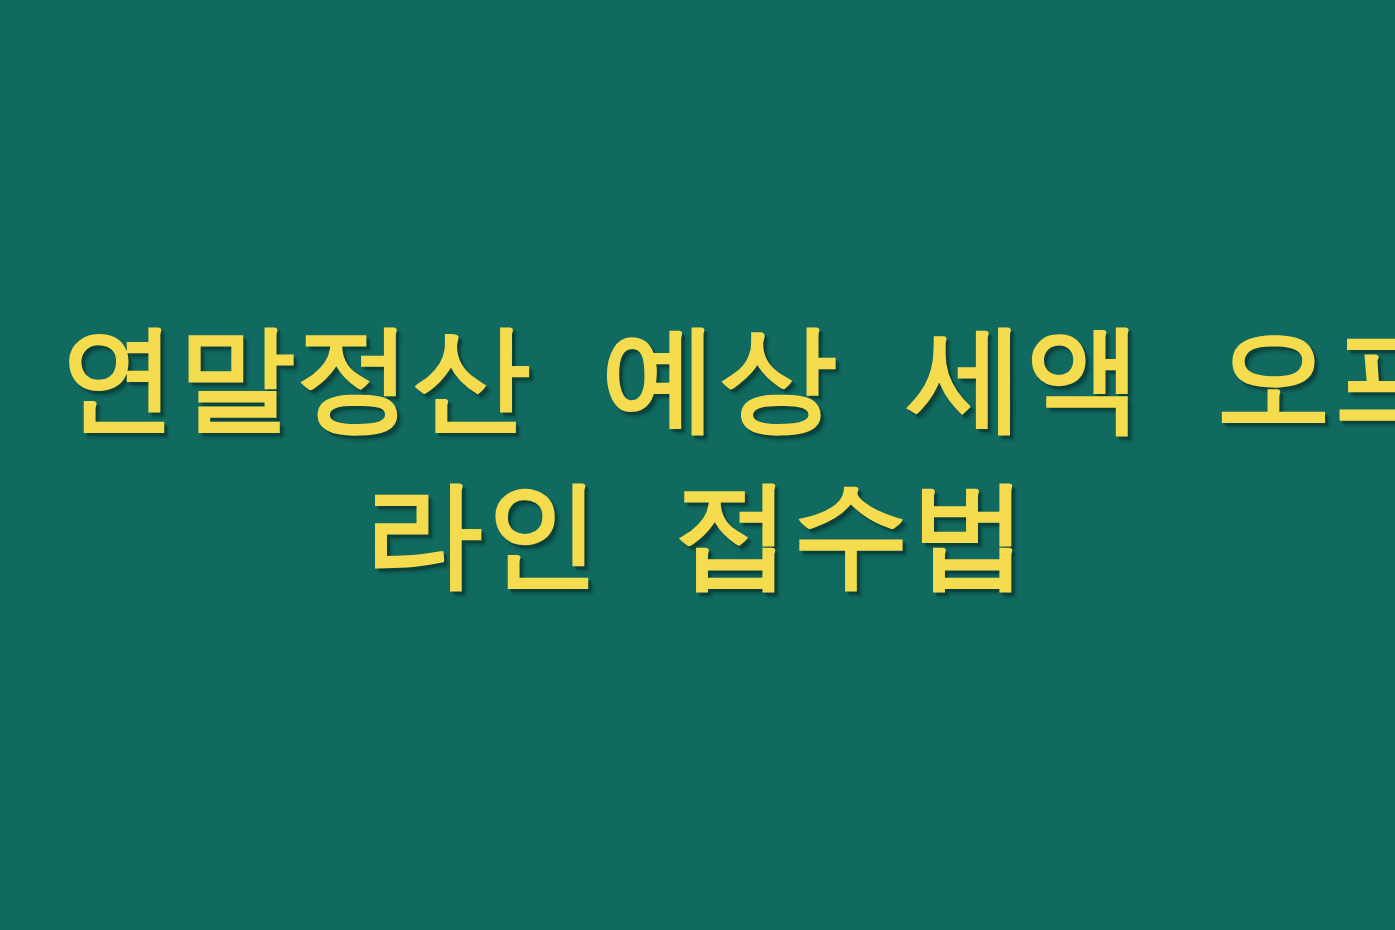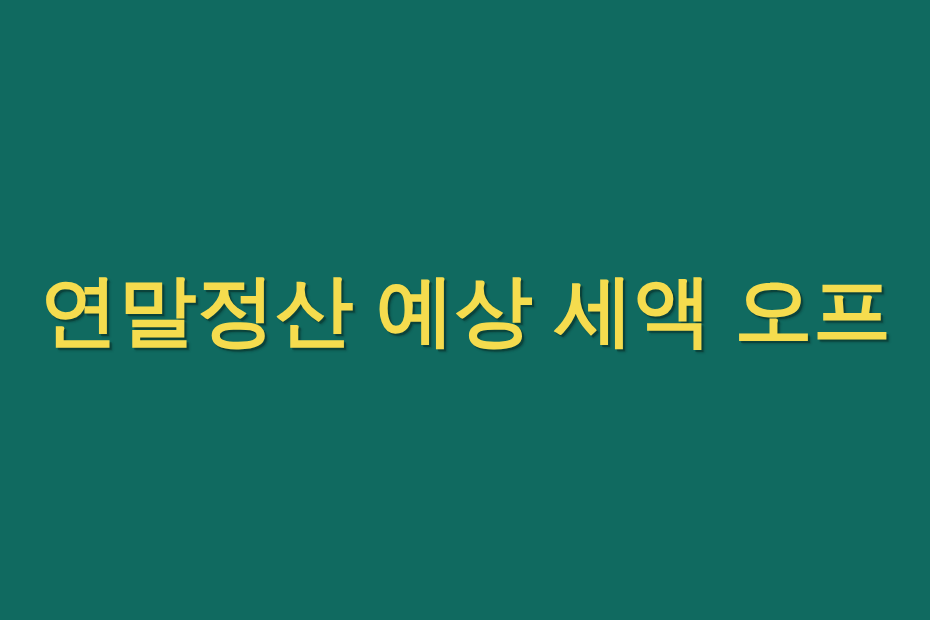--- a/index.html
+++ b/index.html
@@ -31,21 +31,21 @@
     justify-content: center;
     padding: 0 40px;
     box-sizing: border-box;
   }
 
   .title-line {
     display: block;
     width: 100%;
     text-align: center;
     color: #f5dc4e;
-    font-family: Liberation Sans, sans-serif;
+    font-family: Liberation Mono, monospace;
     font-weight: 700;
     font-size: 78px;
     line-height: 104px;
     letter-spacing: 0.5px;
     white-space: nowrap;
     text-shadow:
       2px 2px 0 rgba(10, 52, 46, 0.55),
       3px 3px 2px rgba(8, 44, 39, 0.35);
   }
 
@@ -55,16 +55,17 @@
 </style>
 </head>
 <body>
 
 <div class="canvas" style="background-color: rgb(16, 106, 96);">
 
   <div class="title-block">
 
     <span class="title-line line-1" style="color: rgb(245, 220, 78);">연말정산 예상 세액 오프</span>
 
+    <span class="title-line line-2" style="color: rgb(245, 220, 78);">라인 접수법</span>
 
   </div>
 
 </div>
 
 </body></html>

